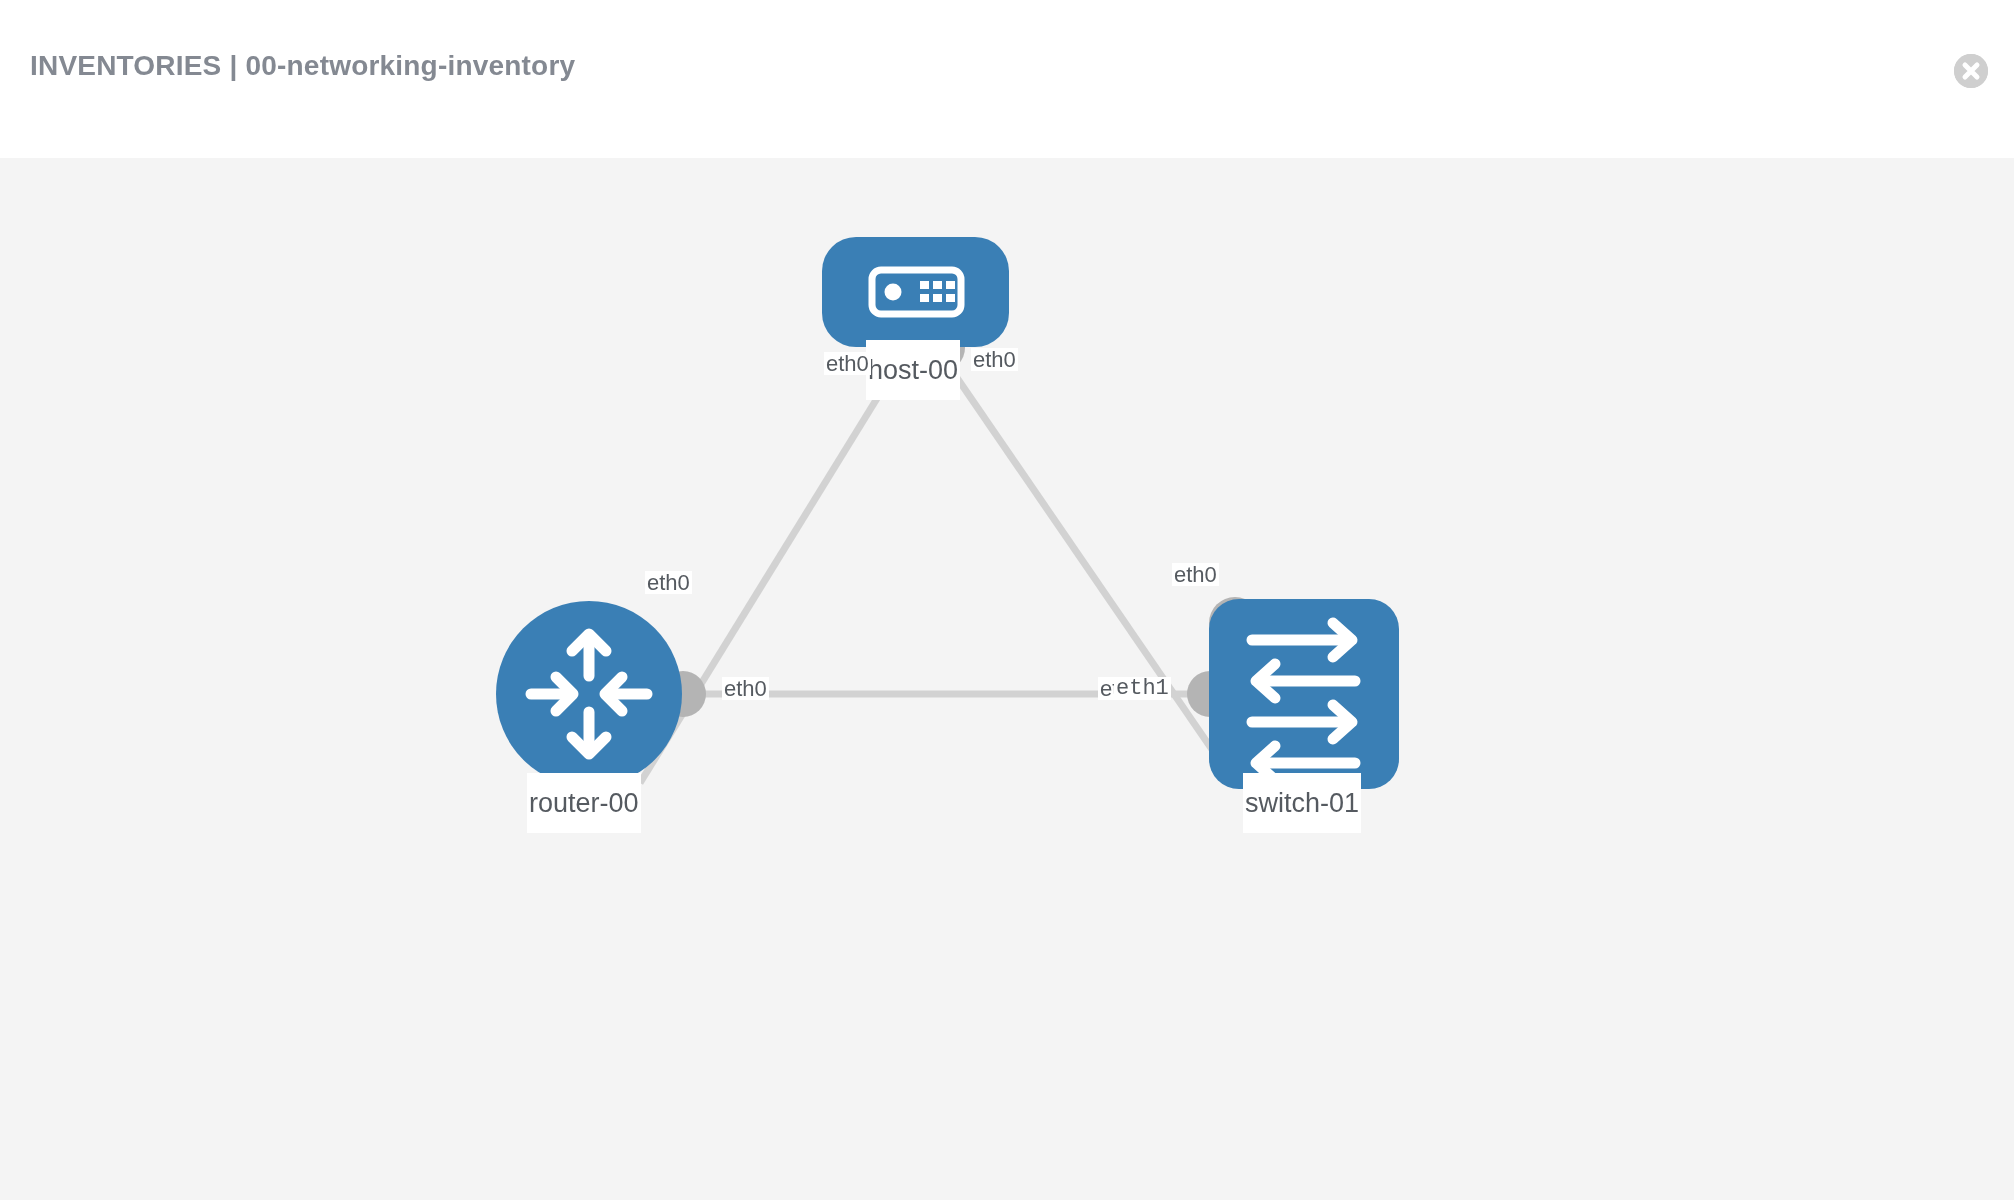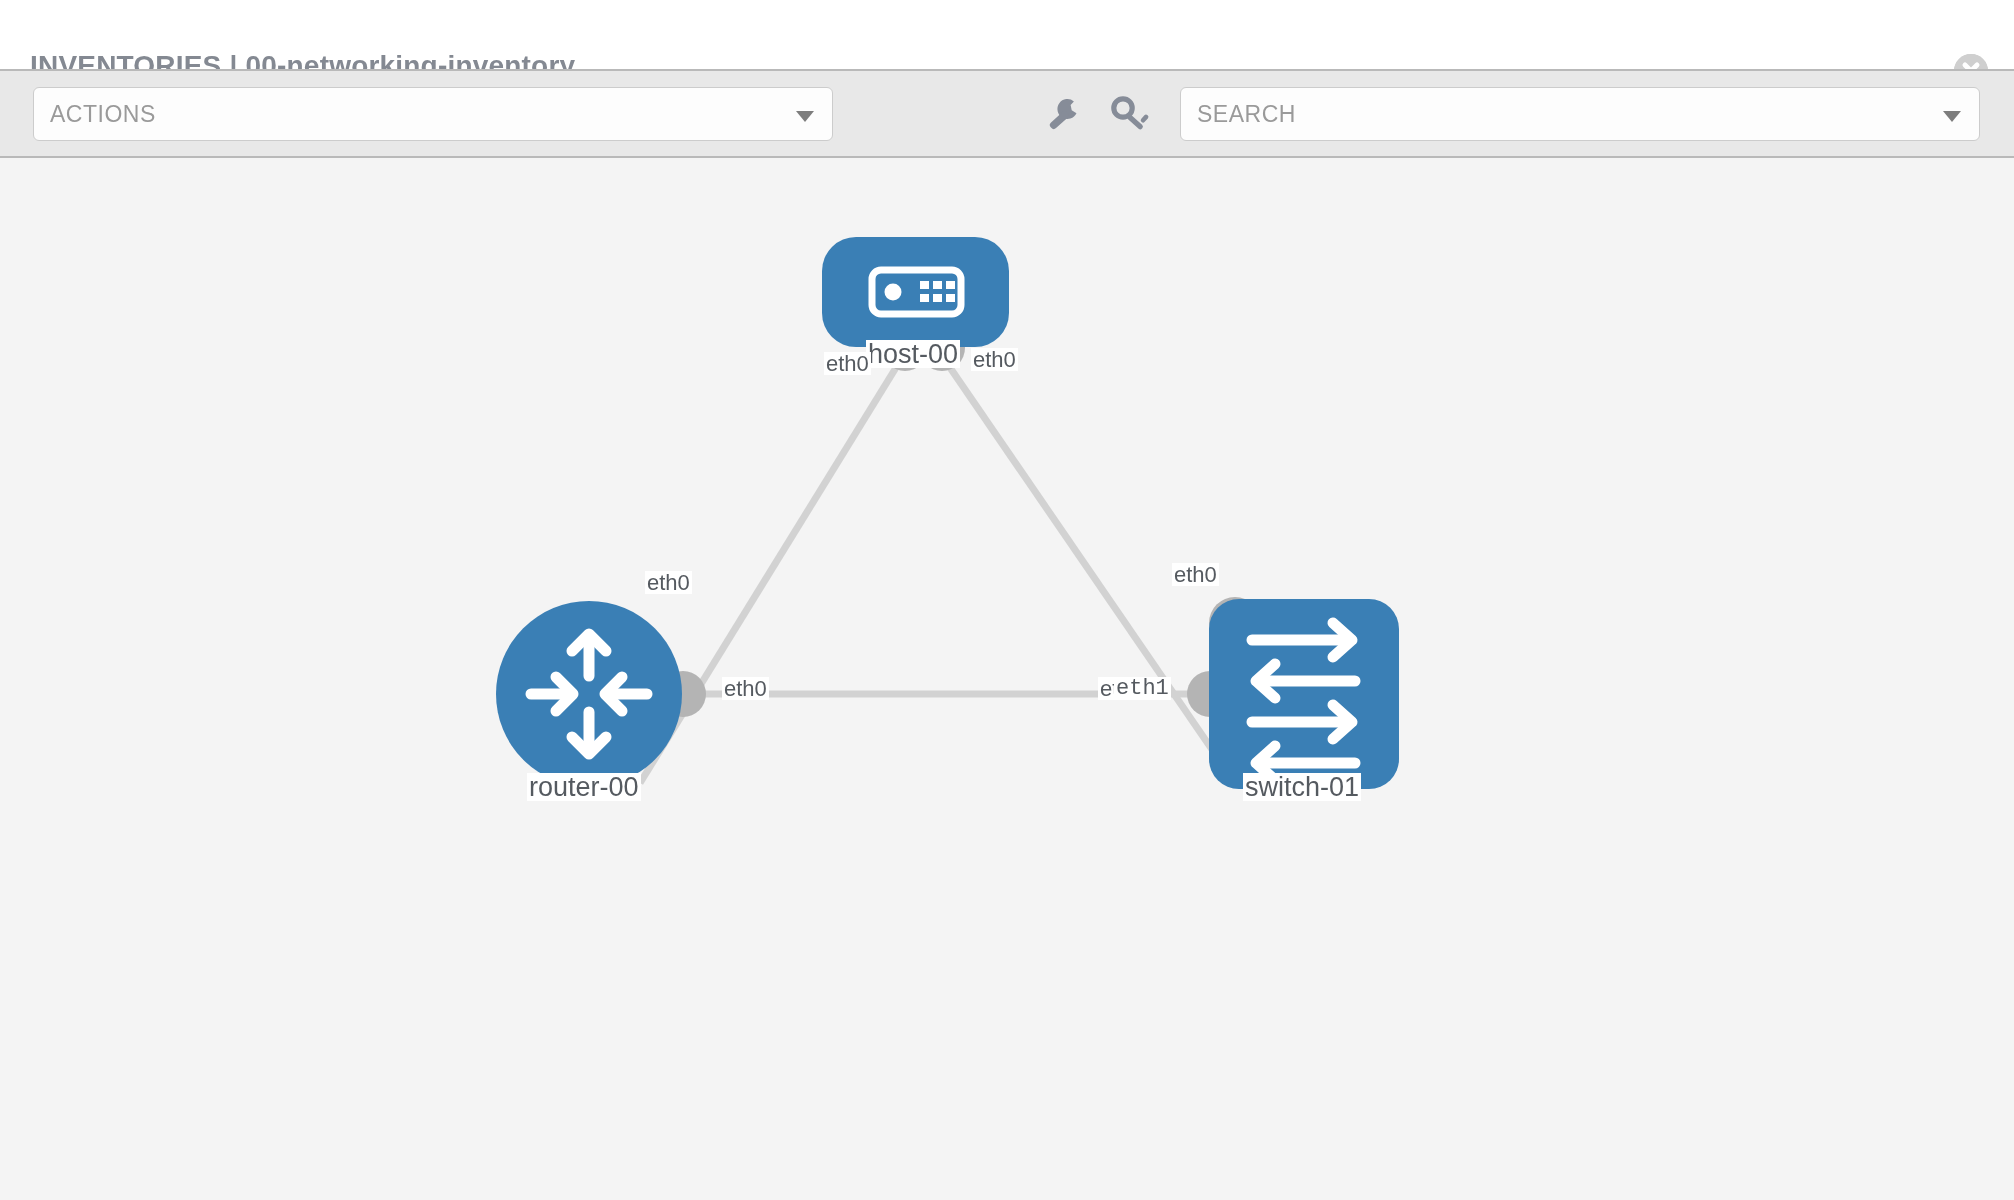--- a/index.html
+++ b/index.html
@@ -115,21 +115,21 @@
   }
   #topo { position:absolute; left:0; top:0; }
 
   
   .nd-label {
     position: absolute;
     background: #ffffff;
     color: #555a60;
     font-size: 27px;
     white-space: nowrap;
-    padding: 0 2px;
+    padding: 16px 2px;
     line-height: 1.05;
   }
   .if-label {
     position: absolute;
     background: #ffffff;
     color: #555a60;
     font-size: 22px;
     white-space: nowrap;
     padding: 0 2px;
     line-height: 1.05;
@@ -143,47 +143,20 @@
   <div class="header">
     <div class="header-title">INVENTORIES | 00-networking-inventory</div>
     <div class="close-btn">
       <svg width="34" height="34" viewBox="0 0 34 34">
         <circle cx="17" cy="17" r="17" fill="#cfcfcf"></circle>
         <path d="M11 11 L23 23 M23 11 L11 23" stroke="#ffffff" stroke-width="5" stroke-linecap="round"></path>
       </svg>
     </div>
   </div>
 
-  <div class="toolbar">
-
-    <div class="actions-select">
-      <span class="label">ACTIONS</span>
-      <span class="caret"></span>
-    </div>
-
-    <div class="tool-icon wrench">
-      <svg width="42" height="42" viewBox="0 0 42 42">
-        <path d="M30.5 7.5 a10 10 0 1 0 4.6 11.3 l-5.2 -2.1 -2.0 -5.0 z" fill="#868c98" transform="rotate(10 26 16)"></path>
-        <rect x="6" y="23.5" width="22" height="7.5" rx="3.4" fill="#868c98" transform="rotate(-42 17 27)"></rect>
-      </svg>
-    </div>
-
-    <div class="tool-icon key">
-      <svg width="42" height="42" viewBox="0 0 42 42">
-        <circle cx="15" cy="15" r="9.2" fill="none" stroke="#868c98" stroke-width="5.2"></circle>
-        <rect x="20" y="20" width="19" height="5.2" rx="2.4" fill="#868c98" transform="rotate(42 20 22.6)"></rect>
-        <rect x="33" y="26" width="9" height="4.6" rx="2.2" fill="#868c98" transform="rotate(-48 34 28)"></rect>
-      </svg>
-    </div>
-
-    <div class="search-box">
-      <span class="label">SEARCH</span>
-      <span class="caret"></span>
-    </div>
-  </div>
 
   <div class="canvas">
 
     <svg id="topo" width="2014" height="1042">
 
       <g>
         <line x1="905" y1="195" x2="640" y2="625" stroke="#d2d2d2" stroke-width="7"></line>
         <line x1="940" y1="195" x2="1235" y2="625" stroke="#d2d2d2" stroke-width="7"></line>
         <line x1="589" y1="536" x2="1304" y2="536" stroke="#d2d2d2" stroke-width="7"></line>
       </g>

